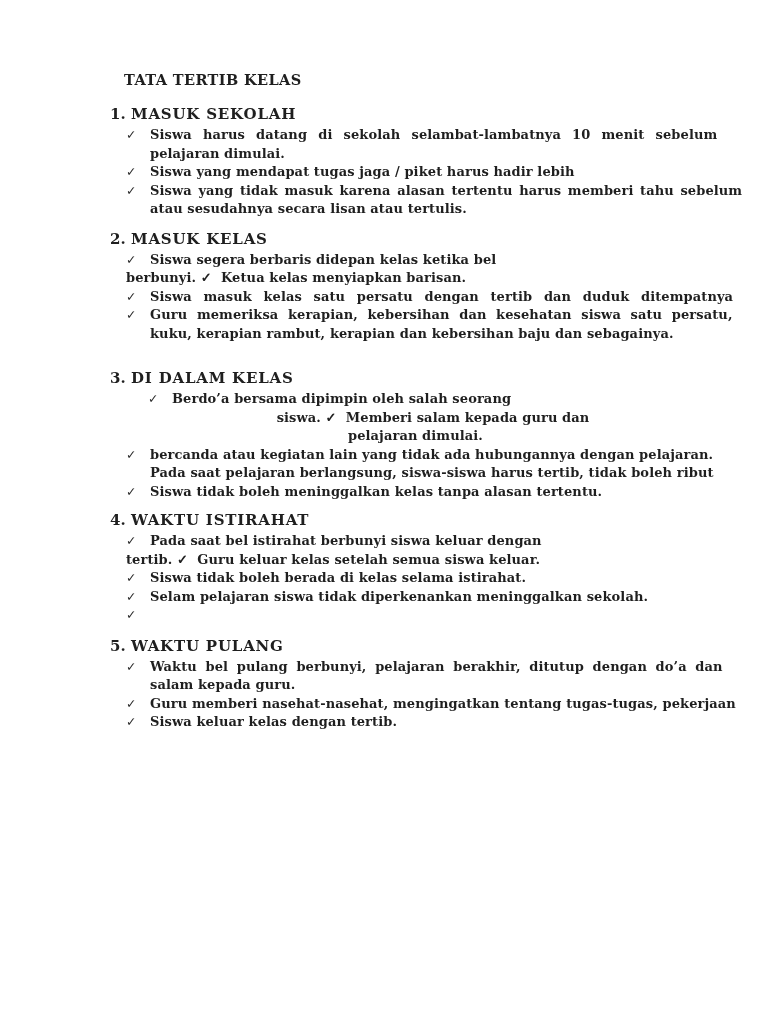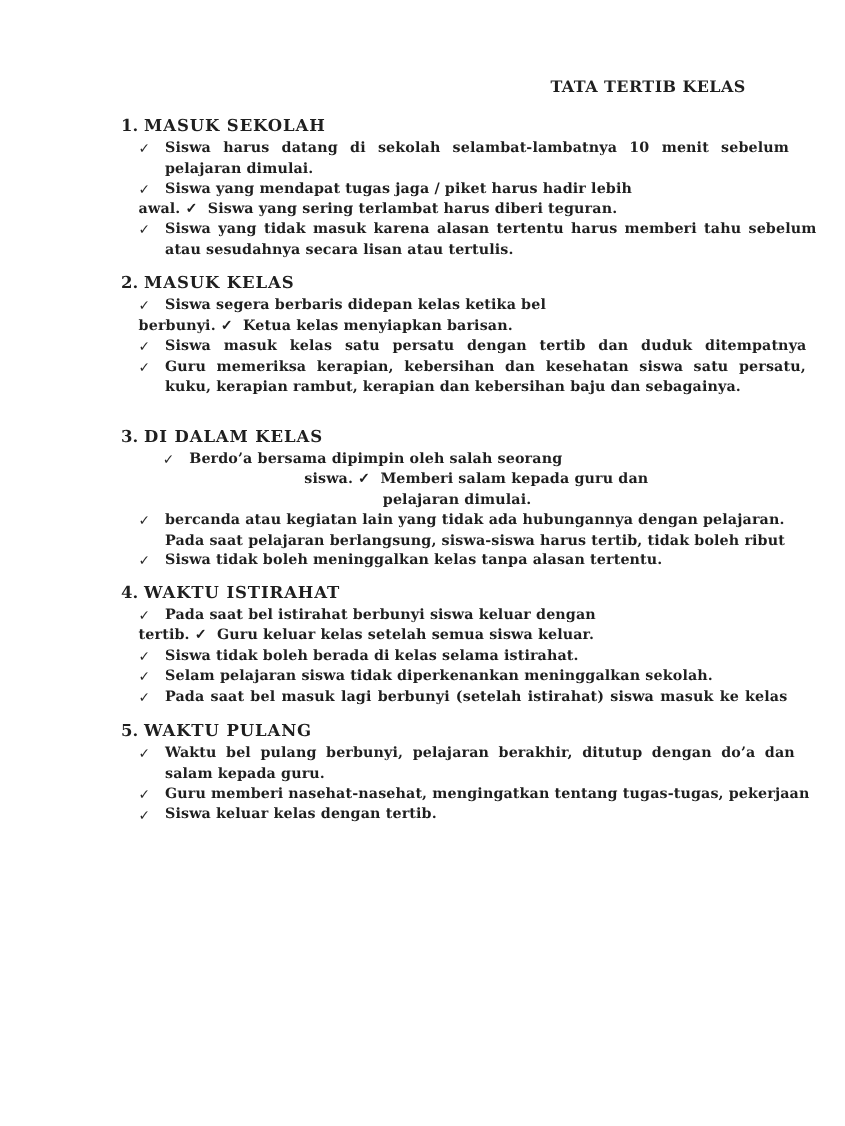--- a/index.html
+++ b/index.html
@@ -1,21 +1,21 @@
 <!DOCTYPE html>
 <html><head>
 <meta charset="utf-8">
 <style>
   html,body{margin:0;padding:0;background:#ffffff;}
   .page{
     position:relative;width:768px;height:1024px;background:#ffffff;overflow:hidden;
     font-family:"DejaVu Serif","Liberation Serif",serif;color:#1f1f1f;font-weight:700;
   }
   .doc{position:absolute;left:110px;top:72px;width:568px;}
-  .title{font-size:14.5px;line-height:16px;text-align:right;letter-spacing:0.4px;padding-left:14px;}
+  .title{font-size:14.5px;line-height:16px;text-align:left;letter-spacing:0.4px;padding-left:14px;}
   .s1{margin-top:17px}.s2{margin-top:11px}.s3{margin-top:26px}.s4{margin-top:10px}.s5{margin-top:12px}
   .sec-head{display:flex;font-size:15px;line-height:19px;letter-spacing:0.8px;margin-bottom:2px;}
   .sec-num{width:21px;flex:none;letter-spacing:0;}
   .item{display:flex;padding-left:16px;}
   .item.ind-a{padding-left:38px;}
   .item.cont{padding-left:16px;}
   .item.ind-b{padding-left:78px;text-align:center;}
   .item.ind-c{padding-left:238px;}
   .check{flex:none;width:24px;font-weight:400;font-size:12.5px;line-height:18.5px;color:#2a2a2a;letter-spacing:0;}
   .lines{flex:1;min-width:0;}
@@ -40,25 +40,20 @@
         <span class="check">✓</span>
         <div class="lines">
           <div class="line ws6">Siswa harus datang di sekolah selambat-lambatnya 10 menit sebelum</div>
           <div class="line">pelajaran dimulai.</div>
         </div>
       </div>
       <div class="item">
         <span class="check">✓</span>
         <div class="lines">
           <div class="line">Siswa yang mendapat tugas jaga / piket harus hadir lebih</div>
-        </div>
-      </div>
-      <div class="item cont">
-        <div class="lines">
-          <div class="line">awal. ✓&nbsp; Siswa yang sering terlambat harus diberi teguran.</div>
         </div>
       </div>
       <div class="item">
         <span class="check">✓</span>
         <div class="lines">
           <div class="line ws2">Siswa yang tidak masuk karena alasan tertentu harus memberi tahu sebelum</div>
           <div class="line">atau sesudahnya secara lisan atau tertulis.</div>
         </div>
       </div>
     </div>
@@ -154,21 +149,20 @@
       </div>
       <div class="item">
         <span class="check">✓</span>
         <div class="lines">
           <div class="line">Selam pelajaran siswa tidak diperkenankan meninggalkan sekolah.</div>
         </div>
       </div>
       <div class="item">
         <span class="check">✓</span>
         <div class="lines">
-          <div class="line ws1">Pada saat bel masuk lagi berbunyi (setelah istirahat) siswa masuk ke kelas</div>
         </div>
       </div>
     </div>
 
     <div class="section s5">
       <div class="sec-head">
         <span class="sec-num">5.</span>
         <span>WAKTU PULANG</span>
       </div>
       <div class="item">

